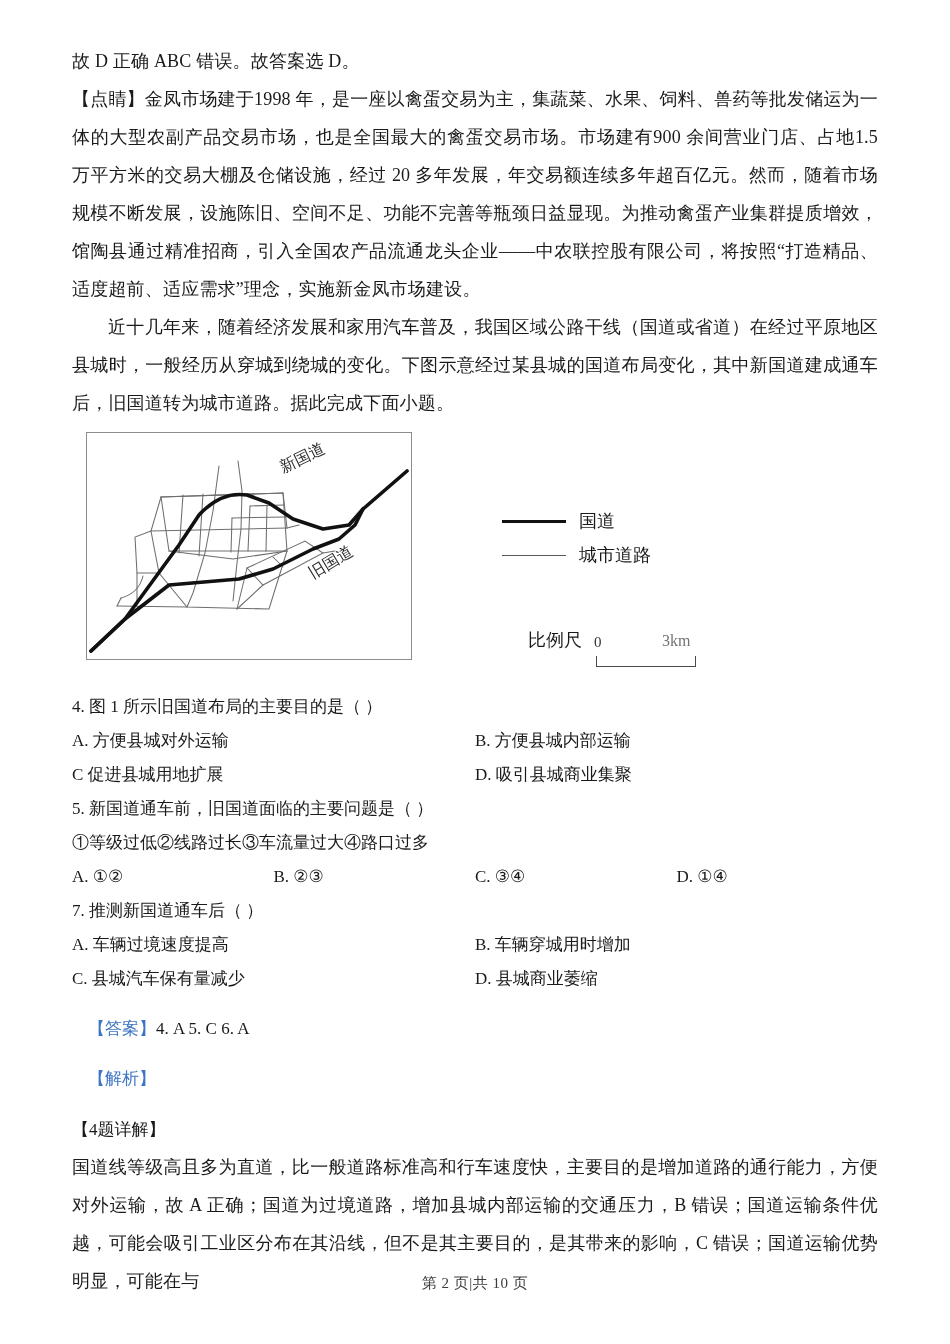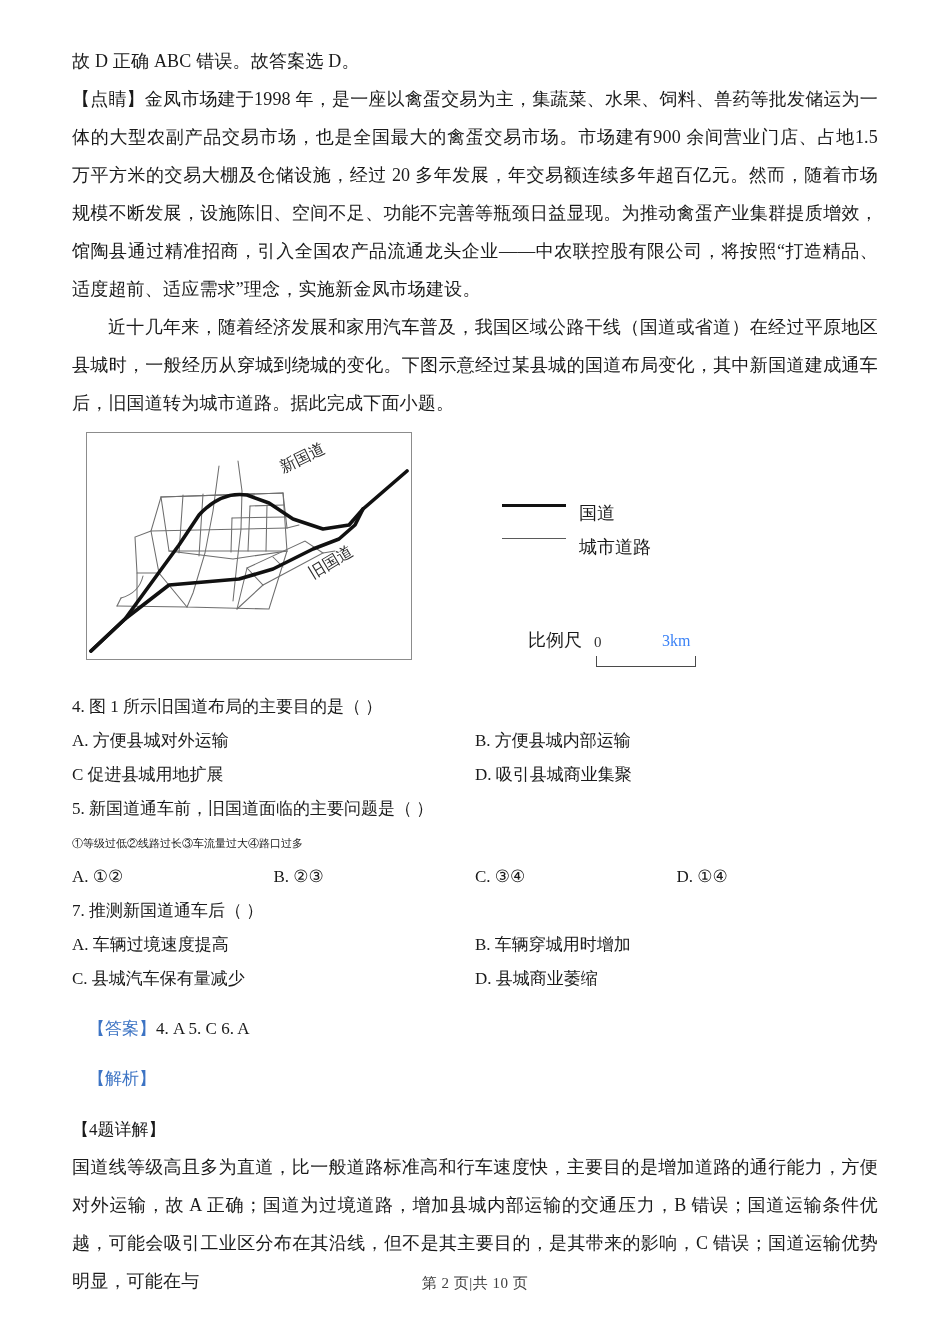--- a/index.html
+++ b/index.html
@@ -57,21 +57,21 @@
   }
   .map-frame svg { display: block; }
   .legend {
     position: absolute;
     left: 430px;
     top: 72px;
     width: 260px;
   }
   .legend-row {
     display: flex;
-    align-items: flex-start;
+    align-items: center;
     height: 34px;
   }
   .legend-swatch-thick {
     width: 64px; height: 0;
     border-top: 3.4px solid #111111;
     margin-right: 13px;
   }
   .legend-swatch-thin {
     width: 64px; height: 0;
     border-top: 1.2px solid #5a5a5a;
@@ -99,39 +99,39 @@
   .scale-zero {
     position: absolute;
     left: 66px; top: 10px;
     font-size: 15px;
     color: #333;
   }
   .scale-max {
     position: absolute;
     left: 134px; top: 8px;
     font-size: 16px;
-    color: #3b82f6;
+    color: #737373;
   }
   .scale-bar {
     position: absolute;
     left: 68px; top: 32px;
     width: 100px; height: 11px;
     border: 1px solid #4a4a4a;
     border-top: none;
     box-sizing: border-box;
   }
 
   
   .q-stem {
     font-size: 17px;
     line-height: 34px;
     margin: 0;
   }
   .q-sub {
-    font-size: 11px;
+    font-size: 17px;
     line-height: 34px;
     margin: 0;
   }
   .opt-row {
     display: flex;
     font-size: 17px;
     line-height: 34px;
   }
   .opt-2col > div { width: 50%; }
   .opt-4col > div { width: 25%; }

